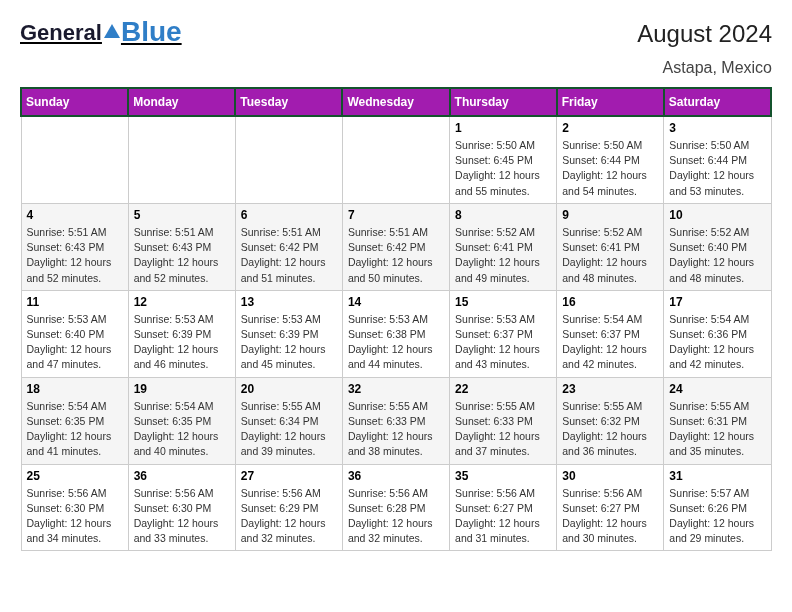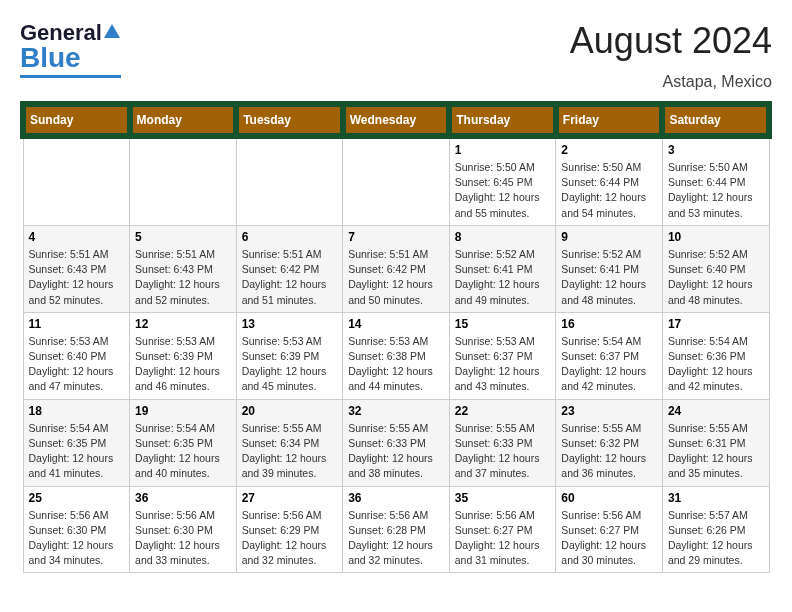--- a/index.html
+++ b/index.html
@@ -11,49 +11,49 @@
       padding: 20px;
     }
     .header {
       display: flex;
       justify-content: space-between;
       align-items: flex-start;
       margin-bottom: 10px;
     }
     .logo {
       display: flex;
-      flex-direction: column;
       align-items: flex-start;
+      text-decoration: underline;
     }
     .title-block {
       text-align: right;
     }
     .month-year {
-      font-size: 36px;
+      font-size: 24px;
       font-weight: normal;
       color: #222;
     }
     .location {
       font-size: 16px;
       color: #444;
       margin-top: 11px;
     }
     table {
       width: 100%;
       border-collapse: collapse;
       font-size: 11px;
     }
     thead tr th {
-      background: #a16207;
+      background: #a21caf;
       color: #fff;
       padding: 6px 4px;
       text-align: left;
       font-size: 12px;
       font-weight: bold;
-      border: 6px solid #14532d;
+      border: 2px solid #14532d;
     }
     tbody tr td {
       border: 1px solid #ccc;
       vertical-align: top;
       padding: 4px 5px;
       min-height: 80px;
       height: 80px;
       background: #fff;
     }
     tbody tr:nth-child(even) td {
@@ -317,21 +317,21 @@
 and 32 minutes.</div>
         </td>
         <td>
           <span class="day-num">35</span>
           <div class="day-info" style="white-space: pre-line;">Sunrise: 5:56 AM
 Sunset: 6:27 PM
 Daylight: 12 hours
 and 31 minutes.</div>
         </td>
         <td>
-          <span class="day-num">60</span>
+          <span class="day-num">30</span>
           <div class="day-info" style="white-space: pre-line;">Sunrise: 5:56 AM
 Sunset: 6:27 PM
 Daylight: 12 hours
 and 30 minutes.</div>
         </td>
         <td>
           <span class="day-num">31</span>
           <div class="day-info" style="white-space: pre-line;">Sunrise: 5:57 AM
 Sunset: 6:26 PM
 Daylight: 12 hours

